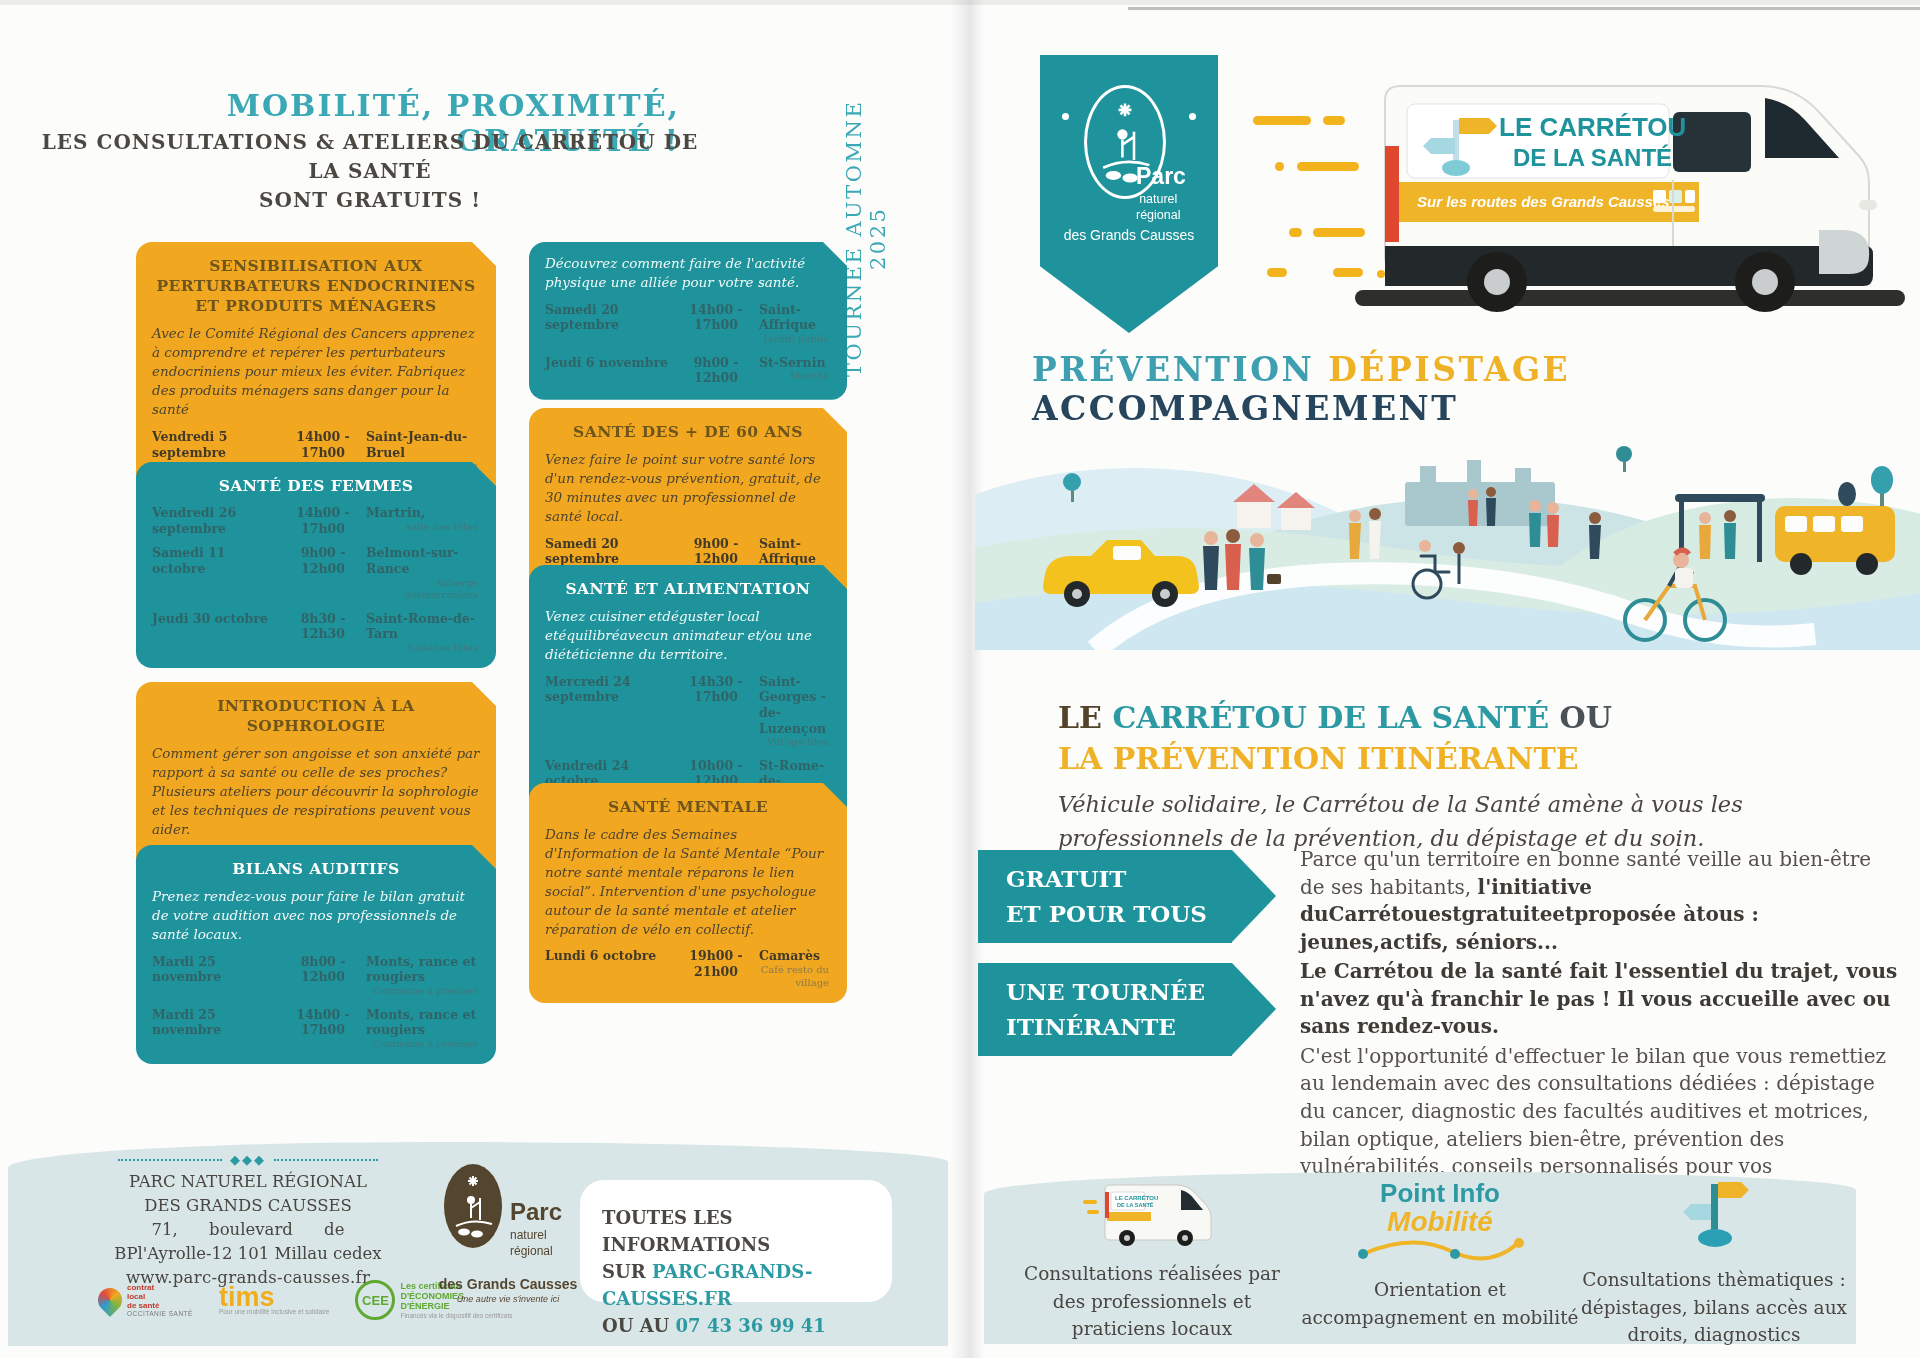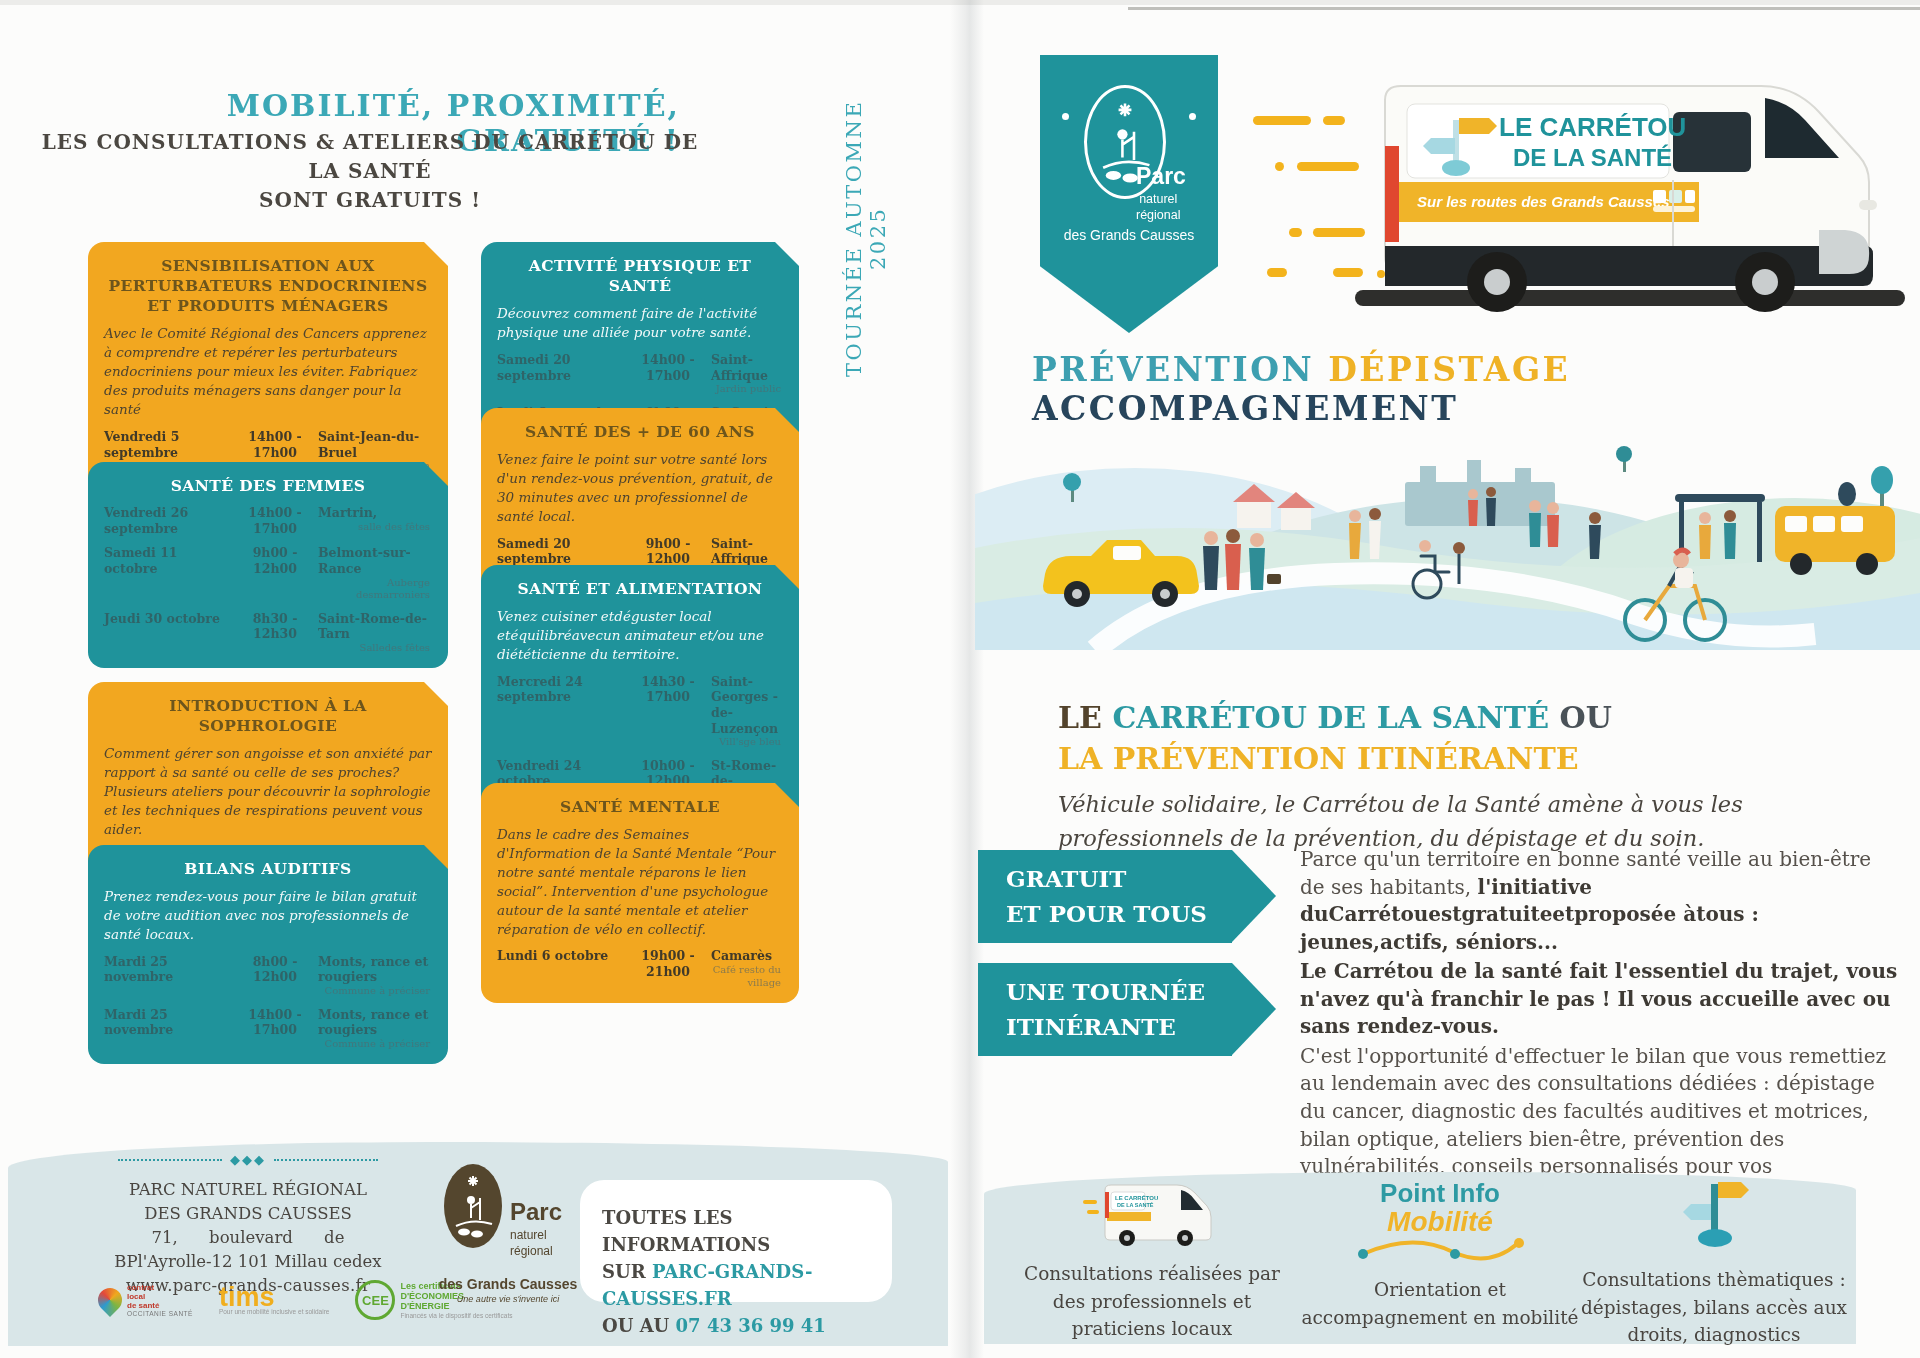--- a/index.html
+++ b/index.html
@@ -16,21 +16,21 @@
   
   .lp-title{left:60px;top:88px;width:620px;text-align:right;font-size:30px;letter-spacing:2px;
             color:#3ba8b6;font-weight:bold;}
   .lp-sub{left:30px;top:128px;width:680px;text-align:center;font-size:20px;font-weight:bold;
           letter-spacing:1px;color:#4b4741;line-height:1.45;}
   .season{left:842px;top:88px;height:300px;width:46px;writing-mode:vertical-rl;transform:rotate(180deg);
           font-size:21px;letter-spacing:2.5px;color:#3ba8b6;text-align:center;}
 
   
   .event-box{position:absolute;border-radius:16px;padding:12px 16px 14px;
-             clip-path:polygon(0 0,calc(100% - 24px) 0,100% 24px,100% 100%,0 100%);box-sizing:border-box;}
+             clip-path:polygon(0 0,calc(100% - 24px) 0,100% 24px,100% 100%,0 100%);box-sizing:border-box;margin-left:48px;}
   .event-box.orange{background:#f2a720;}
   .event-box.teal{background:#1f939b;}
   .box-title{margin:2px 0 8px;text-align:center;font-size:15.5px;letter-spacing:.4px;line-height:1.3;}
   .orange .box-title{color:#6d551c;}
   .teal .box-title{color:#ffffff;}
   .box-desc{margin:0 0 10px;font-style:italic;font-size:13.5px;line-height:1.4;}
   .orange .box-desc{color:#4e4430;}
   .teal .box-desc{color:#f2f9f9;}
   .session{display:flex;margin-top:9px;font-size:12.5px;font-weight:bold;line-height:1.25;}
   .s-date{flex:0 0 128px;}
@@ -51,21 +51,21 @@
   .pos5{left:481px;top:408px;width:318px;min-height:115px;}
   .pos6{left:481px;top:565px;width:318px;min-height:172px;}
   .pos7{left:481px;top:783px;width:318px;min-height:120px;}
 
   
   .lfooter{left:8px;top:1142px;width:940px;height:204px;background:#d9e6e8;
            border-radius:45% 55% 0 0 / 26px 20px 0 0;}
   .ornament{left:110px;top:10px;width:260px;display:flex;align-items:center;gap:8px;color:#2c9aa3;}
   .ornament .dots{flex:1;border-top:2px dotted #2c9aa3;}
   .ornament .dia{font-size:13px;letter-spacing:2px;}
-  .addr{left:40px;top:36px;width:400px;text-align:center;font-size:16.5px;line-height:1.45;color:#494540;}
+  .addr{left:40px;top:28px;width:400px;text-align:center;font-size:16.5px;line-height:1.45;color:#494540;}
   .addr .justify{word-spacing:26px;}
   .addr .site{letter-spacing:.3px;}
   .mini-logos{left:90px;top:138px;display:flex;gap:26px;align-items:center;}
   .cls-logo{display:flex;gap:5px;align-items:center;font-family:"Liberation Sans",sans-serif;}
   .cls-pin{width:24px;height:24px;border-radius:50% 50% 50% 0;transform:rotate(-45deg);
            background:conic-gradient(#e2483c,#f0a81e,#7bb544,#2d9ad0,#e2483c);}
   .cls-txt{font-size:8px;line-height:1.15;color:#c0392b;font-weight:bold;}
   .cls-tag{font-size:6.5px;color:#777;letter-spacing:.5px;}
   .tims{font-family:"Liberation Sans",sans-serif;font-weight:bold;font-size:27px;color:#f0ae1e;line-height:.9;}
   .tims small{display:block;font-size:6.5px;color:#999;font-weight:normal;}
@@ -225,21 +225,20 @@
           <span class="s-date">Mardi 25 novembre</span>
           <span class="s-time">14h00 - 17h00</span>
           <span class="s-place">
             <b>Monts, rance et rougiers</b>
             <i>Commune à préciser</i>
           </span>
         </div>
         </div>
     </section>
       <section class="event-box teal pos4">
-      <h3 class="box-title">ACTIVITÉ PHYSIQUE ET SANTÉ</h3>
       <p class="box-desc">Découvrez comment faire de l'activité physique une alliée pour votre santé.</p>
       <div class="box-sessions">
 
       <div class="session">
           <span class="s-date">Samedi 20 septembre</span>
           <span class="s-time">14h00 - 17h00</span>
           <span class="s-place">
             <b>Saint-Affrique</b>
             <i>Jardin public</i>
           </span>

